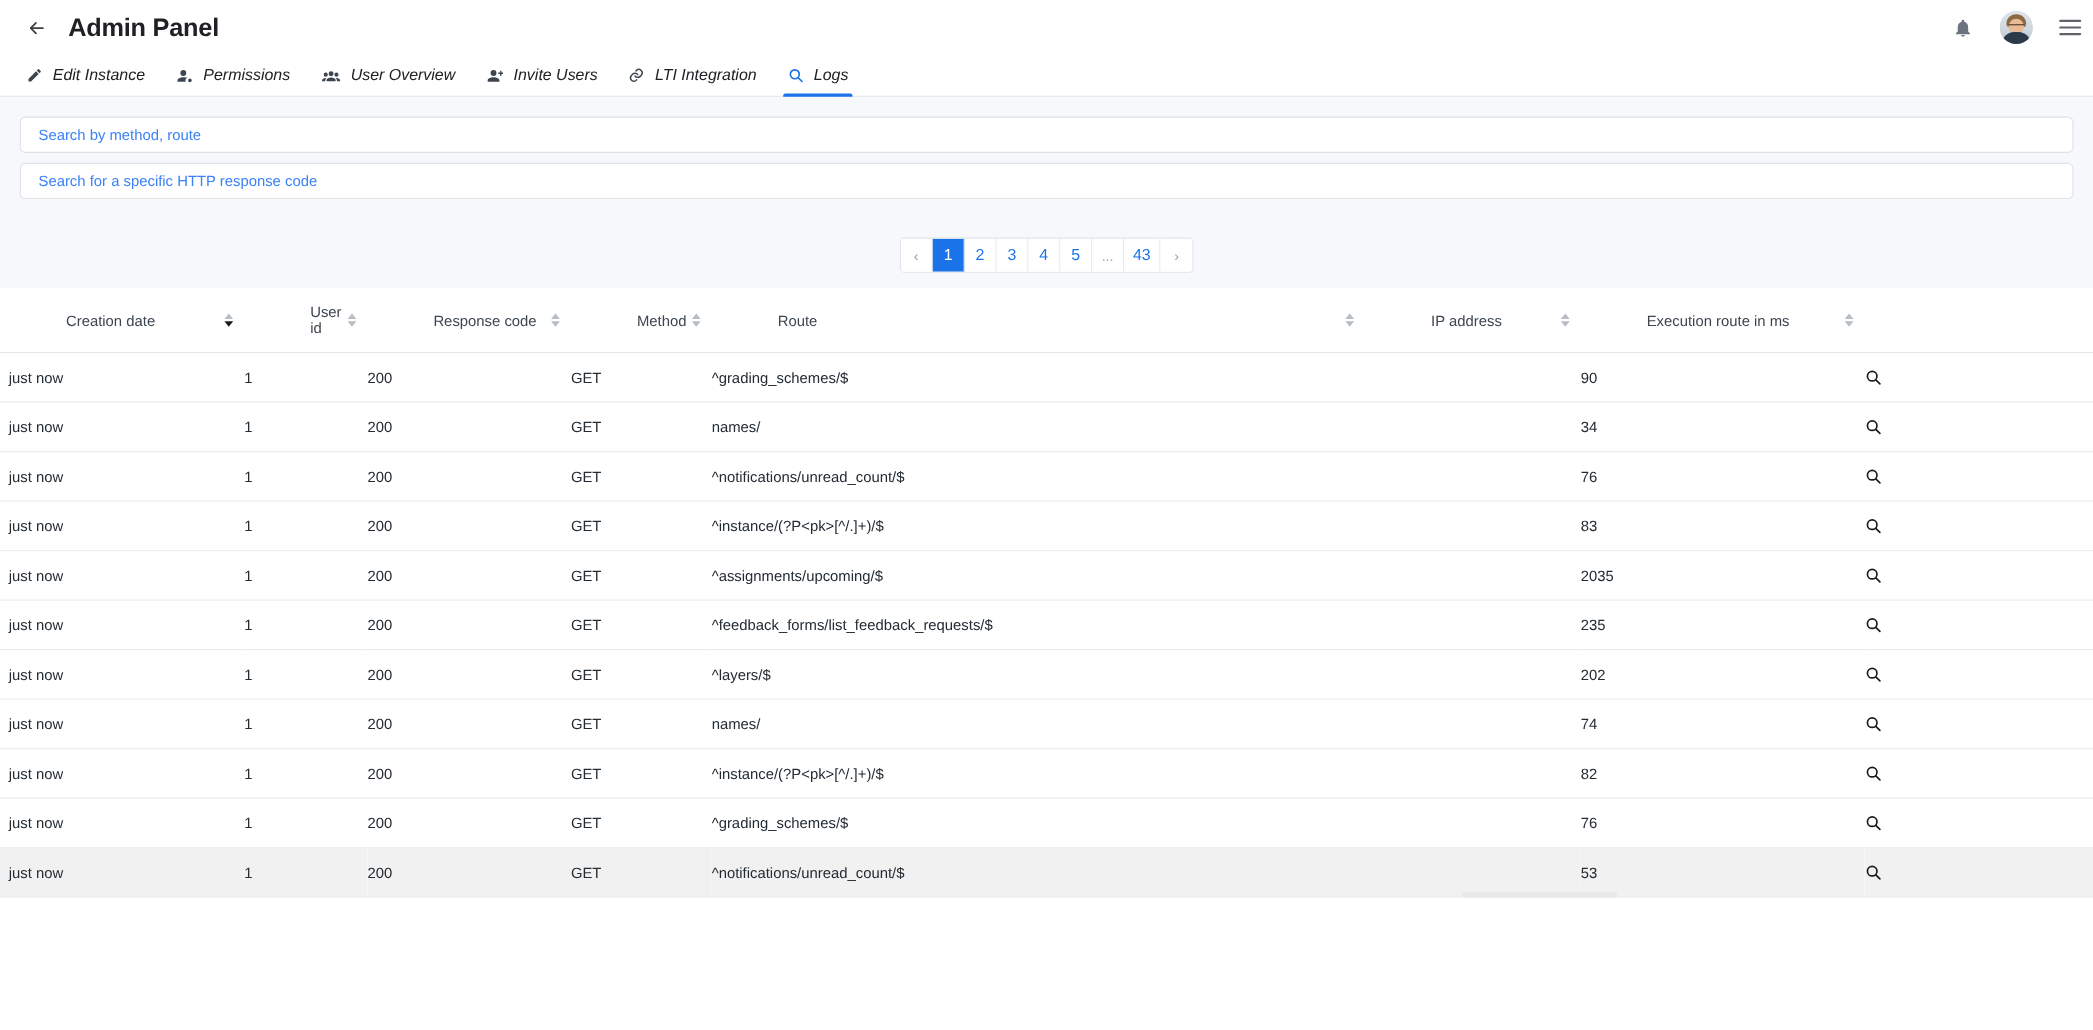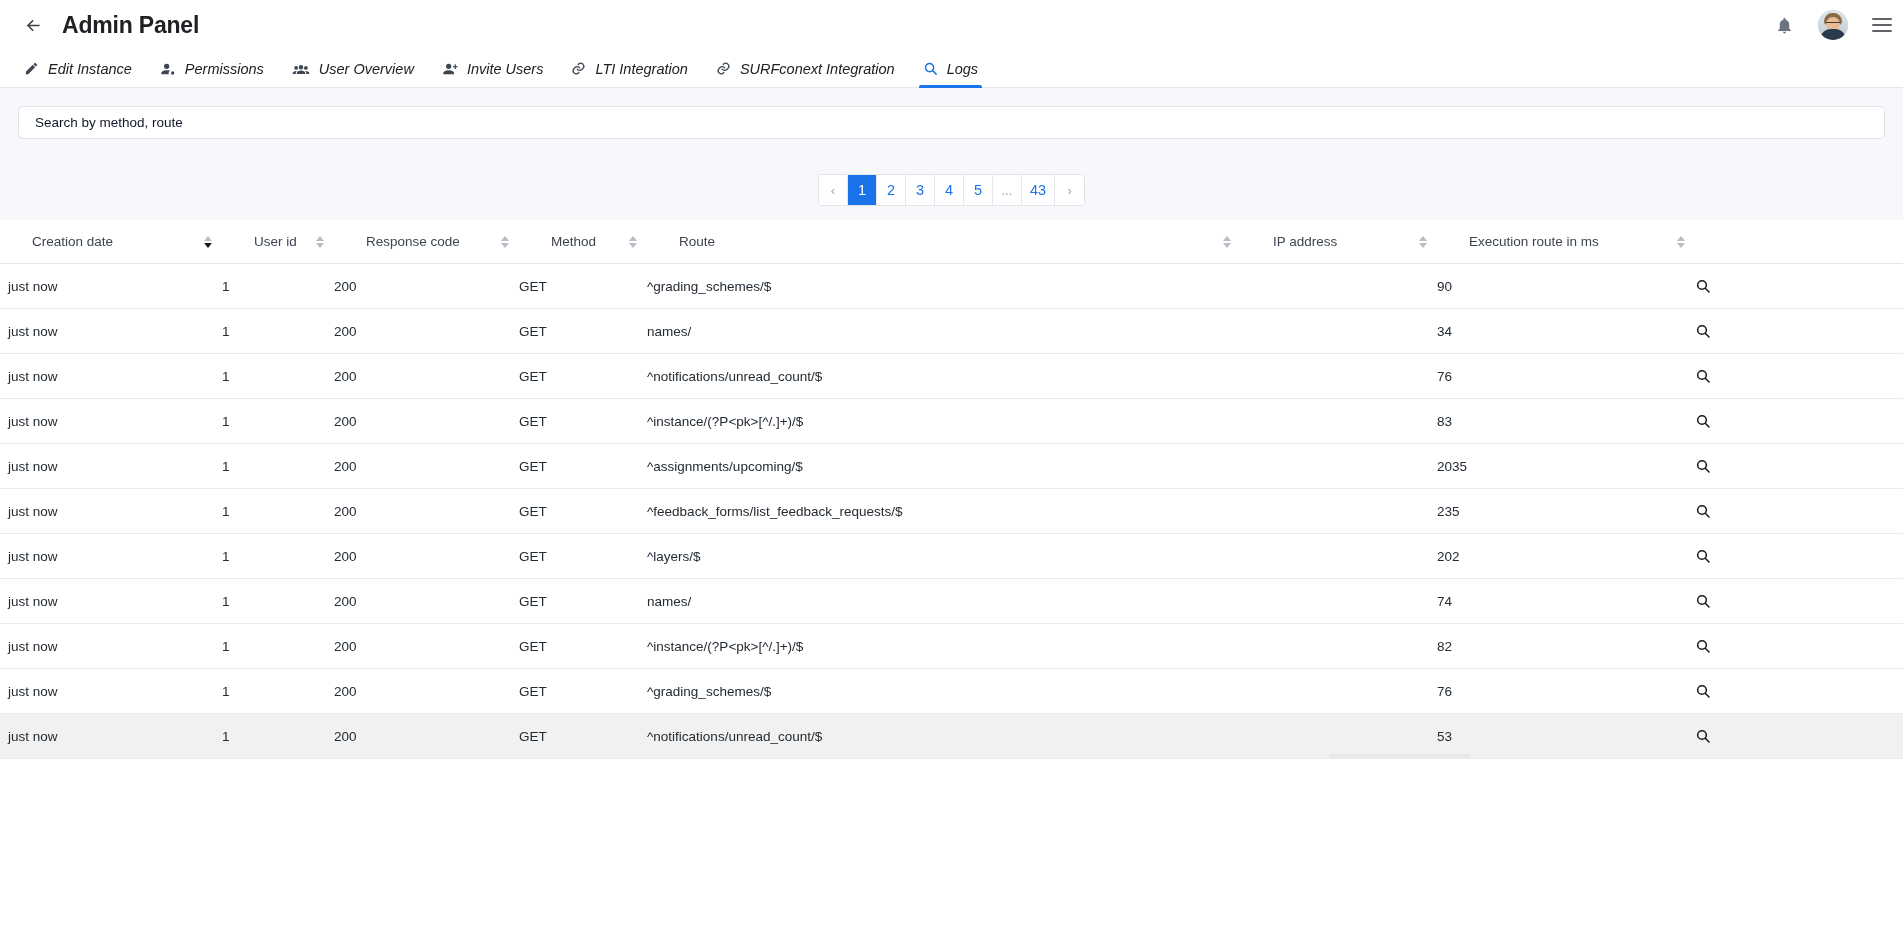--- a/index.html
+++ b/index.html
@@ -99,21 +99,21 @@
     width: 100%;
     height: 33px;
     background: #ffffff;
     border: 1px solid #dfe3e8;
     border-radius: 5px;
     display: flex;
     align-items: center;
     padding: 0 16px;
     margin-bottom: 9px;
     font-size: 13.5px;
-    color: #0f172a;
+    color: #3b82f6;
     cursor: text;
   }
   .field.select {
     cursor: pointer;
     color: #202124;
     font-weight: bold;
     margin-bottom: 0;
     position: relative;
   }
   .field.select .caret {
@@ -163,21 +163,21 @@
     text-align: left;
     font-size: 13.5px;
     color: #3c4550;
     font-weight: normal;
     padding: 14px 0 14px 0;
     border-bottom: 1px solid #e4e6ea;
     position: relative;
     vertical-align: middle;
   }
   thead th .th-inner { display:flex; align-items:center; }
-  thead th .lbl { padding-left: 32px; }
+  thead th .lbl { padding-left: 32px; margin-left: 28px; }
   .sorter {
     margin-left: auto;
     margin-right: 10px;
     display: inline-flex;
     flex-direction: column;
     gap: 2px;
     cursor: pointer;
   }
   .sorter i {
     display:block; width:0; height:0;
@@ -294,45 +294,39 @@
   <div class="tab">
     <span class="tab-icon">
       <svg width="15" height="15" viewBox="0 0 24 24" fill="none" stroke="currentColor" stroke-width="2.1" stroke-linecap="round">
           <path d="M10 13a5 5 0 007.5.5l2-2a5 5 0 00-7-7l-1 1"></path>
           <path d="M14 11a5 5 0 00-7.5-.5l-2 2a5 5 0 007 7l1-1"></path>
         </svg>
     </span>
     <span>LTI Integration</span>
   </div>
 
-  <div class="tab">
-    <span class="tab-icon">
-      <svg width="15" height="15" viewBox="0 0 24 24" fill="none" stroke="currentColor" stroke-width="2.1" stroke-linecap="round">
-          <path d="M10 13a5 5 0 007.5.5l2-2a5 5 0 00-7-7l-1 1"></path>
-          <path d="M14 11a5 5 0 00-7.5-.5l-2 2a5 5 0 007 7l1-1"></path>
-        </svg>
-    </span>
-    <span>SURFconext Integration</span>
-  </div>
 
   <div class="tab active">
     <span class="tab-icon">
       <svg width="15" height="15" viewBox="0 0 24 24" fill="none" stroke="currentColor" stroke-width="2.4" stroke-linecap="round">
           <circle cx="10.5" cy="10.5" r="6.5"></circle>
           <line x1="15.6" y1="15.6" x2="21" y2="21"></line>
         </svg>
     </span>
     <span>Logs</span>
     <span class="tab-underline"></span>
   </div>
 </div>
 
 <div class="filters">
   <div class="field">
     <span>Search by method, route</span>
+  </div>
+  <div class="field">
+    <span>Search for a specific HTTP response code</span>
   </div>
 </div>
 
 <div class="pager-wrap">
   <div class="pager">
     <div class="pg arrow">‹</div>
     <div class="pg active">1</div>
     <div class="pg">2</div>
     <div class="pg">3</div>
     <div class="pg">4</div>

